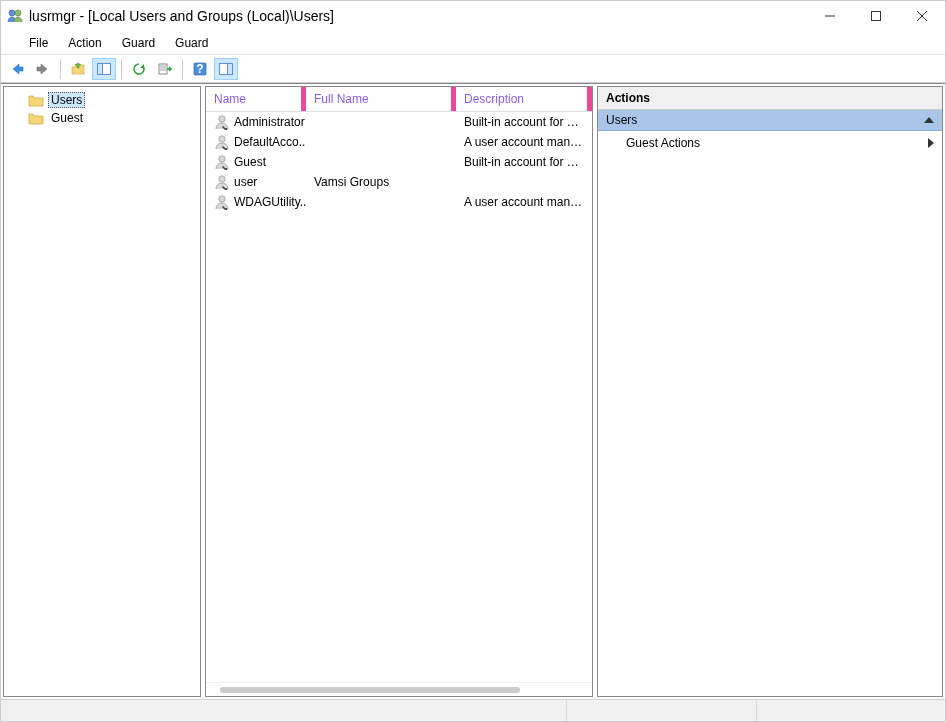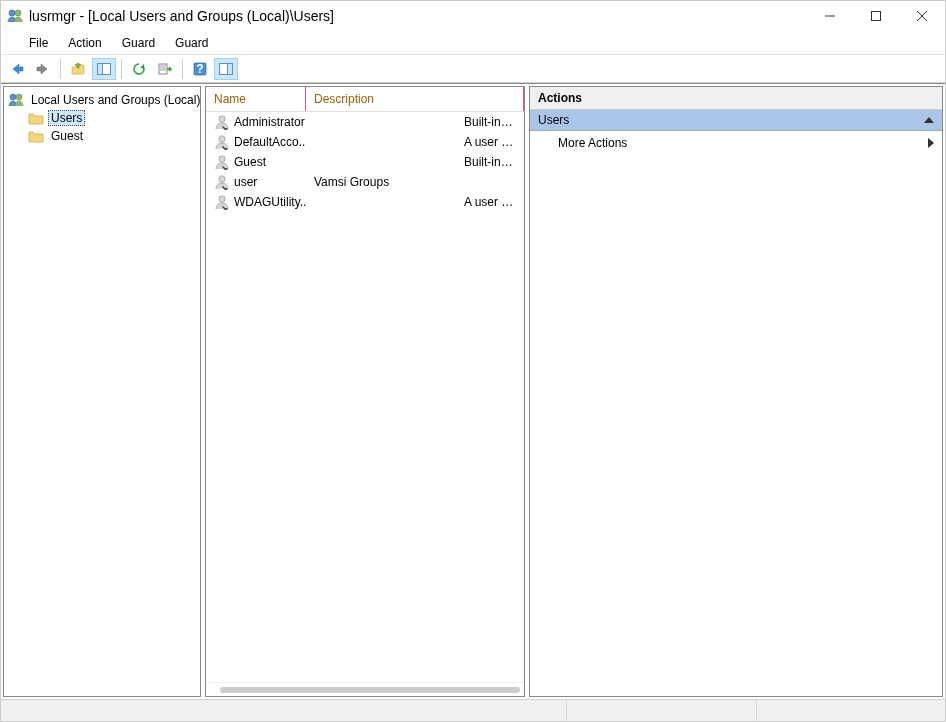--- a/index.html
+++ b/index.html
@@ -20,33 +20,33 @@
 .toolbar { height: 28px; display: flex; align-items: center; padding: 2px 4px; background: #fff; border-bottom: 1px solid #d0d0d0; gap: 2px; }
 .tbtn { width: 24px; height: 22px; display: flex; align-items: center; justify-content: center; border: 1px solid transparent; }
 .tsep { width: 1px; height: 20px; background: #ccc; margin: 0 3px; }
 .tbtn.active { background: #cce8ff; border: 1px solid #99d1ff; }
 
 
 .main { flex: 1; display: flex; border-top: 1px solid #888; min-height: 0; }
 .pane { border: 1px solid #888; margin: 2px; background: #fff; display: flex; flex-direction: column; min-height: 0; }
 .tree-pane { width: 198px; }
 .list-pane { flex: 1; min-width: 0; }
-.actions-pane { width: 414px; }
+.actions-pane { width: 346px; }
 
 
 .tree { padding: 4px 2px; overflow: auto; }
 .tree-node { display: flex; align-items: center; padding: 1px 2px; white-space: nowrap; cursor: default; gap: 4px; }
 .tree-node .lbl { padding: 1px 3px; }
 .tree-node.selected .lbl { background: #cce8ff; border: 1px dotted #555; padding: 0 2px; }
 .tree-child { margin-left: 20px; }
 .folder-ico { width: 16px; height: 14px; }
 
 
 .list-header { display: flex; border-bottom: 1px solid #e0e0e0; background: #fff; }
-.list-header .col { padding: 5px 8px; border-right: 1px solid #ec4899; color: #a16207; font-weight: 400; cursor: default; display: flex; align-items: center; }
+.list-header .col { padding: 5px 8px; border-right: 5px solid #ec4899; color: #8b5cf6; font-weight: 400; cursor: default; display: flex; align-items: center; }
 .col-name { width: 100px; }
 .col-full { width: 150px; }
 .col-desc { flex: 1; }
 .list-body { flex: 1; overflow: hidden; }
 .list-row { display: flex; align-items: center; padding: 1px 0; cursor: default; white-space: nowrap; }
 .list-row .cell { padding: 1px 8px; overflow: hidden; text-overflow: ellipsis; }
 .list-row .cell.name { width: 100px; display: flex; align-items: center; gap: 4px; }
 .list-row .cell.full { width: 150px; }
 .list-row .cell.desc { flex: 1; }
 .user-ico { width: 16px; height: 16px; flex-shrink: 0; }
@@ -154,31 +154,20 @@
         <rect x="1.5" y="1.5" width="13" height="11" fill="#fff" stroke="#5b8fd6" stroke-width="1"></rect>
         <rect x="9.5" y="1.5" width="5" height="11" fill="#cfe3f7" stroke="#5b8fd6" stroke-width="1"></rect>
       </svg>
   </div>
 </div>
 
 <div class="main">
 
   <div class="pane tree-pane">
     <div class="tree">
-      <div class="tree-node">
-        <span>
-          <svg width="16" height="16" viewBox="0 0 16 16">
-            <circle cx="5" cy="5" r="3" fill="#5b8fd6" stroke="#2d5a9e" stroke-width="0.5"></circle>
-            <circle cx="11" cy="5" r="3" fill="#8fb868" stroke="#5a7e3e" stroke-width="0.5"></circle>
-            <path d="M1 14c0-3 2-5 4-5s4 2 4 5" fill="#5b8fd6" stroke="#2d5a9e" stroke-width="0.5"></path>
-            <path d="M7 14c0-3 2-5 4-5s4 2 4 5" fill="#8fb868" stroke="#5a7e3e" stroke-width="0.5"></path>
-          </svg>
-        </span>
-        <span class="lbl">Local Users and Groups (Local)</span>
-      </div>
       <div class="tree-child">
         <div class="tree-node selected">
           <span class="folder-ico">
             <svg width="16" height="14" viewBox="0 0 16 14">
                 <path d="M1 3h4l1 2h9v8H1z" fill="#f5d77a" stroke="#c8a23e" stroke-width="0.7"></path>
               </svg>
           </span>
           <span class="lbl">Users</span>
         </div>
         <div class="tree-node">
@@ -189,20 +178,21 @@
           </span>
           <span class="lbl">Guest</span>
         </div>
       </div>
     </div>
   </div>
 
   <div class="pane list-pane">
     <div class="list-header">
       <div class="col col-name">Name</div>
+      <div class="col col-full">Full Name</div>
       <div class="col col-desc">Description</div>
     </div>
     <div class="list-body" id="list-body">
         <div class="list-row">
           <div class="cell name">
             <span class="user-ico">
               <svg width="16" height="16" viewBox="0 0 16 16">
                 <circle cx="8" cy="5" r="3.2" fill="#d9d9d9" stroke="#888" stroke-width="0.6"></circle>
                 <path d="M2 15c0-4 3-6 6-6s6 2 6 6" fill="#d9d9d9" stroke="#888" stroke-width="0.6"></path>
                 <path d="M9 12l3 3 -1 1 -3-3z" fill="#3c3c3c"></path>
@@ -284,21 +274,21 @@
     <div class="actions-head">Actions</div>
     <div class="actions-section">
       <span>Users</span>
       <span>
         <svg width="10" height="6" viewBox="0 0 10 6">
             <path d="M0 6l5-6 5 6z" fill="#333"></path>
           </svg>
       </span>
     </div>
     <div class="actions-item">
-      <span>More Actions</span>
+      <span>Guest Actions</span>
       <span>
         <svg width="6" height="10" viewBox="0 0 6 10">
             <path d="M0 0l6 5-6 5z" fill="#333"></path>
           </svg>
       </span>
     </div>
   </div>
 
 </div>
 

